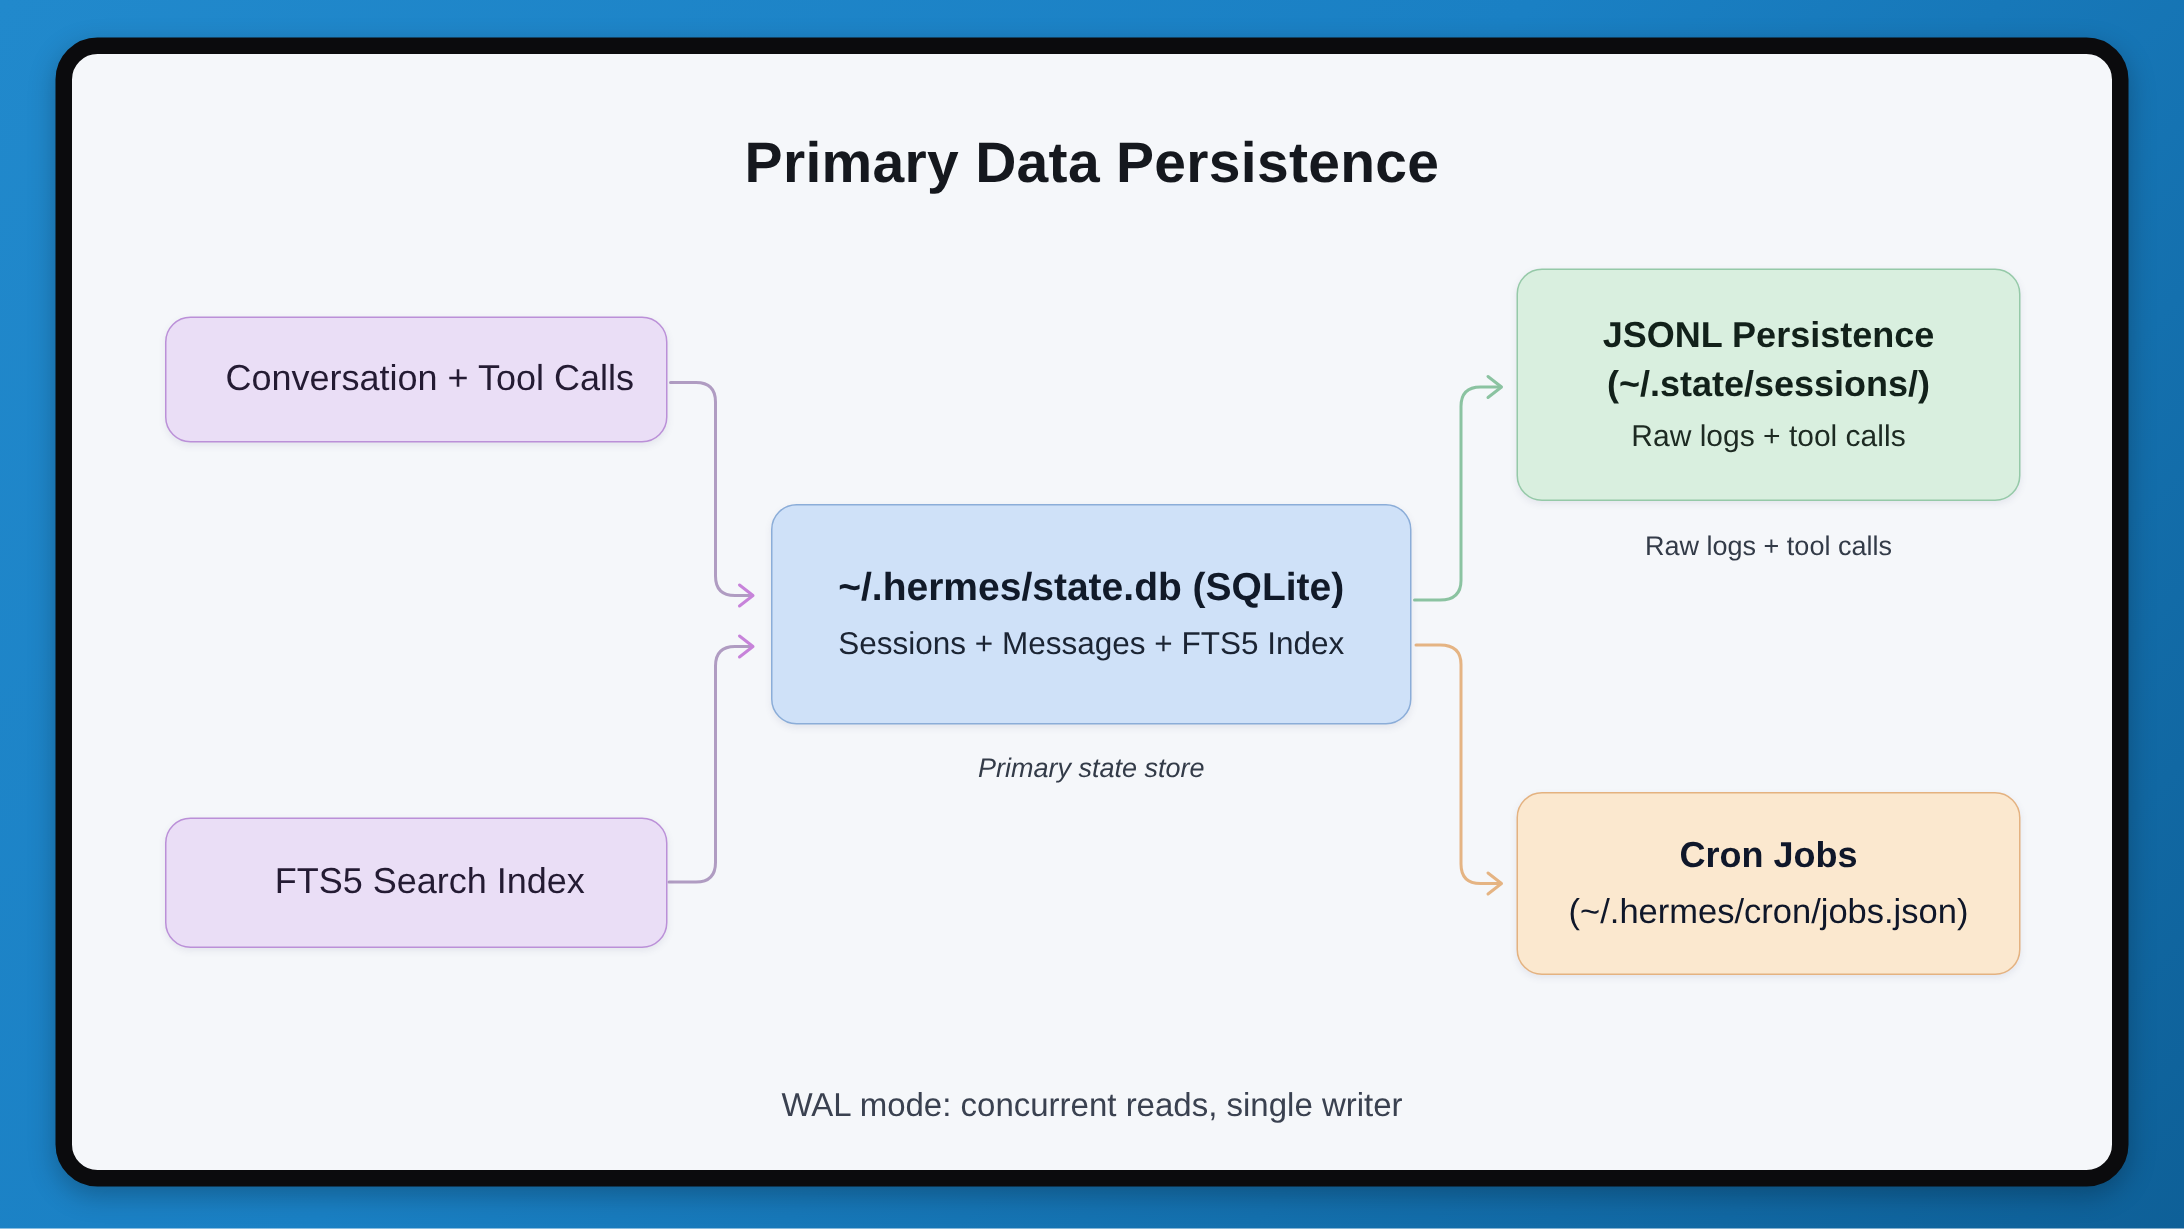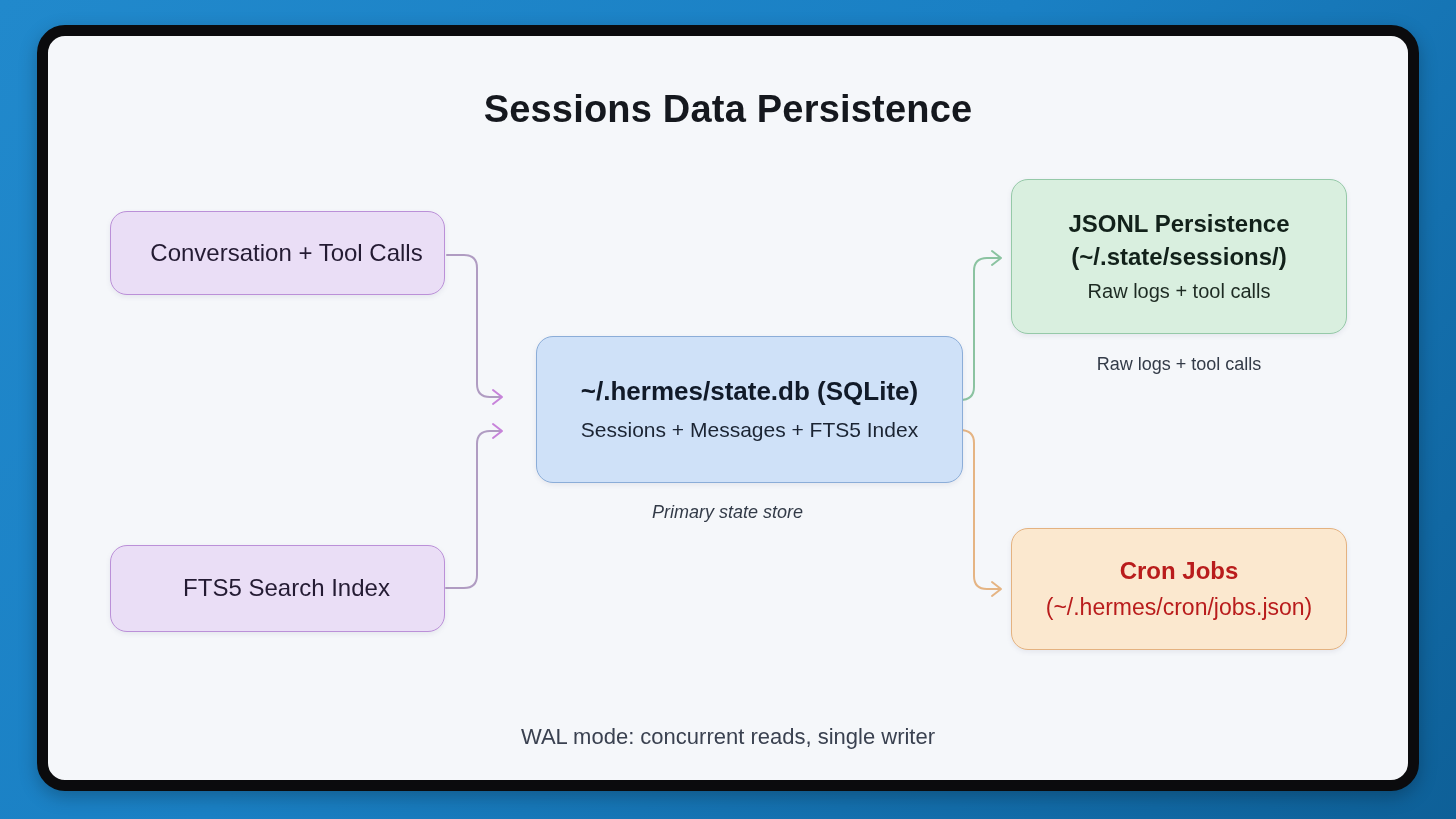--- a/index.html
+++ b/index.html
@@ -34,25 +34,25 @@
     align-items: center;
     justify-content: center;
     text-align: center;
     border-radius: 17px;
     line-height: 1.35;
     box-shadow: 0 2px 5px rgba(90, 90, 130, 0.10);
   }
   .node-purple { background: #eadef6; border: 1.5px solid #bb90d8; color: #241b33; padding-left: 18px; }
   .node-blue   { background: #cfe1f8; border: 1.5px solid #8badd8; color: #111a29; }
   .node-green  { background: #d9efdf; border: 1.5px solid #95c9a8; color: #12211a; }
-  .node-orange { background: #fbe8cf; border: 1.5px solid #e4b280; color: #b91c1c; text-align: right; }
+  .node-orange { background: #fbe8cf; border: 1.5px solid #e4b280; color: #0f172a; text-align: right; }
 
   .node-conversation { left: 110px; top: 211px; width: 335px; height: 84px; font-size: 24px; font-weight: 500; }
   .node-fts5         { left: 110px; top: 545px; width: 335px; height: 87px; font-size: 24px; font-weight: 500; }
-  .node-db           { left: 536px; top: 336px; width: 427px; height: 147px; }
+  .node-db           { left: 514px; top: 336px; width: 427px; height: 147px; }
   .node-db .db-title    { font-size: 26px; font-weight: 700; margin-bottom: 7px; }
   .node-db .db-subtitle { font-size: 21px; font-weight: 400; color: #1b2433; }
   .node-jsonl        { left: 1011px; top: 179px; width: 336px; height: 155px; }
   .node-jsonl .g-title    { font-size: 24px; font-weight: 600; }
   .node-jsonl .g-path     { font-size: 24px; font-weight: 600; }
   .node-jsonl .g-subtitle { font-size: 20px; font-weight: 400; margin-top: 5px; color: #1d2a22; }
   .node-cron         { left: 1011px; top: 528px; width: 336px; height: 122px; }
   .node-cron .c-title { font-size: 24px; font-weight: 600; }
   .node-cron .c-path  { font-size: 23px; font-weight: 500; margin-top: 4px; }
 
@@ -78,21 +78,21 @@
     left: 0; top: 0;
     width: 1456px; height: 819px;
     pointer-events: none;
   }
 </style>
 </head>
 <body>
 
 <div class="frame"></div>
 
-<div class="title">Sessions Data Persistence</div>
+<div class="title">Primary Data Persistence</div>
 
 <svg class="arrows" viewBox="0 0 1456 819">
 
   <g fill="none" stroke-width="2" stroke-linecap="round" stroke-linejoin="round">
     <path stroke="#b09cc2" d="M447,255 H464 Q477,255 477,268 V384 Q477,397 490,397 H501"></path>
     <path stroke="#c783da" d="M493,390 L502,397 L493,404"></path>
   </g>
 
   <g fill="none" stroke-width="2" stroke-linecap="round" stroke-linejoin="round">
     <path stroke="#b09cc2" d="M446,588 H464 Q477,588 477,575 V444 Q477,431 490,431 H501"></path>

